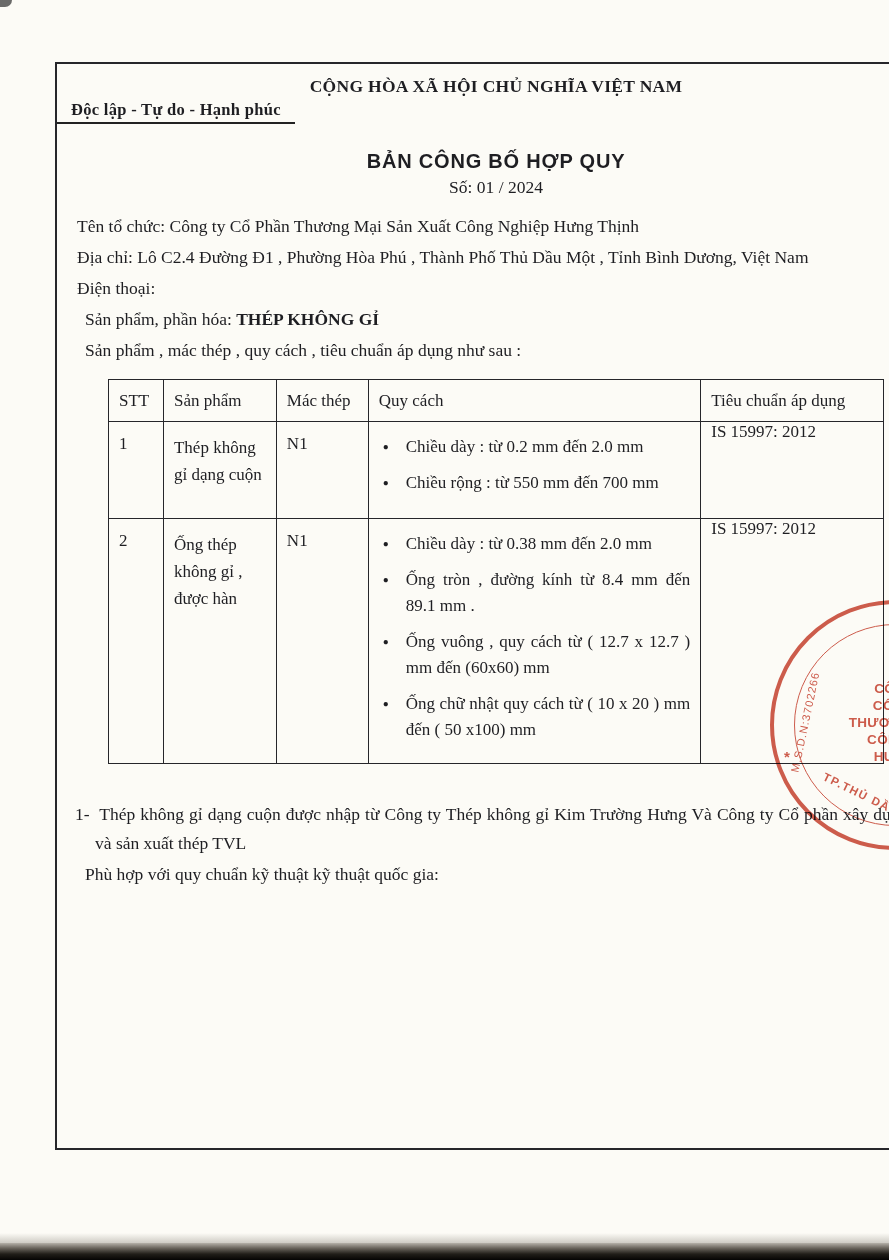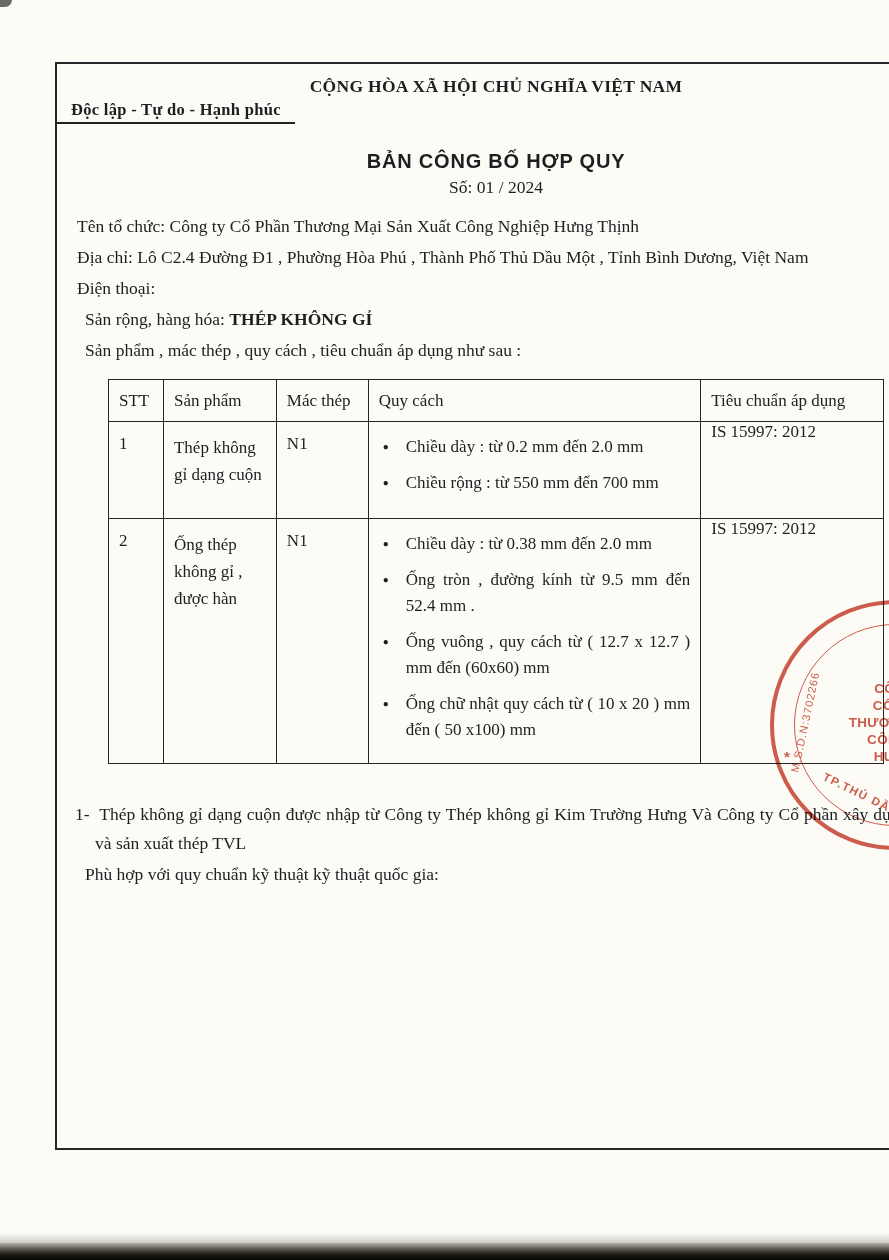--- a/index.html
+++ b/index.html
@@ -77,21 +77,21 @@
     <div class="motto-wrap">
       <span class="motto">Độc lập - Tự do - Hạnh phúc</span>
     </div>
 
     <div class="doc-title">BẢN CÔNG BỐ HỢP QUY</div>
     <div class="doc-no">Số: 01 / 2024</div>
 
     <div class="para first">Tên tổ chức: Công ty Cổ Phần Thương Mại Sản Xuất Công Nghiệp Hưng Thịnh</div>
     <div class="para">Địa chỉ: Lô C2.4 Đường Đ1 , Phường Hòa Phú , Thành Phố Thủ Dầu Một , Tỉnh Bình Dương, Việt Nam</div>
     <div class="para">Điện thoại:</div>
-    <div class="para indent"><span>Sản rộng, hàng hóa: </span><span class="bold">THÉP KHÔNG GỈ</span></div>
+    <div class="para indent"><span>Sản phẩm, phần hóa: </span><span class="bold">THÉP KHÔNG GỈ</span></div>
     <div class="para indent">Sản phẩm , mác thép , quy cách , tiêu chuẩn áp dụng như sau :</div>
 
     <table class="spec">
       <colgroup>
         <col style="width:55px">
           <col style="width:113px">
           <col style="width:92px">
           <col style="width:333px">
           <col style="width:183px">
       </colgroup>
@@ -117,21 +117,21 @@
           </td>
           <td class="c-tc">IS 15997: 2012</td>
         </tr>
         <tr class="r2">
           <td class="c-stt">2</td>
           <td class="c-sp">Ống thép không gỉ , được hàn</td>
           <td class="c-mac">N1</td>
           <td>
             <ul class="qc">
               <li>Chiều dày : từ 0.38 mm đến 2.0 mm</li>
-              <li>Ống tròn , đường kính từ 9.5 mm đến 52.4 mm .</li>
+              <li>Ống tròn , đường kính từ 8.4 mm đến 89.1 mm .</li>
               <li>Ống vuông , quy cách từ ( 12.7 x 12.7 ) mm đến (60x60) mm</li>
               <li>Ống chữ nhật quy cách từ ( 10 x 20 ) mm đến ( 50 x100) mm</li>
             </ul>
           </td>
           <td class="c-tc">IS 15997: 2012</td>
         </tr>
       </tbody>
     </table>
 
     <div class="note1"><span class="nt">1-</span>&nbsp; <span>Thép không gỉ dạng cuộn được nhập từ Công ty Thép không gỉ Kim Trường Hưng Và Công ty Cổ phần xây dựng và sản xuất thép TVL</span></div>

